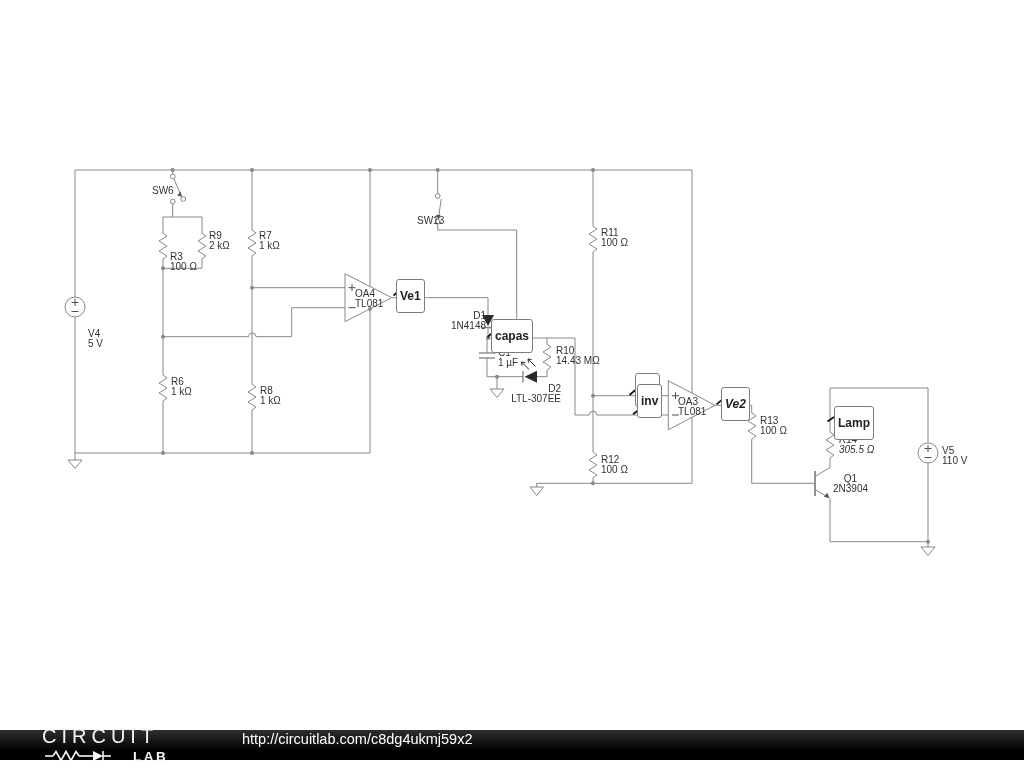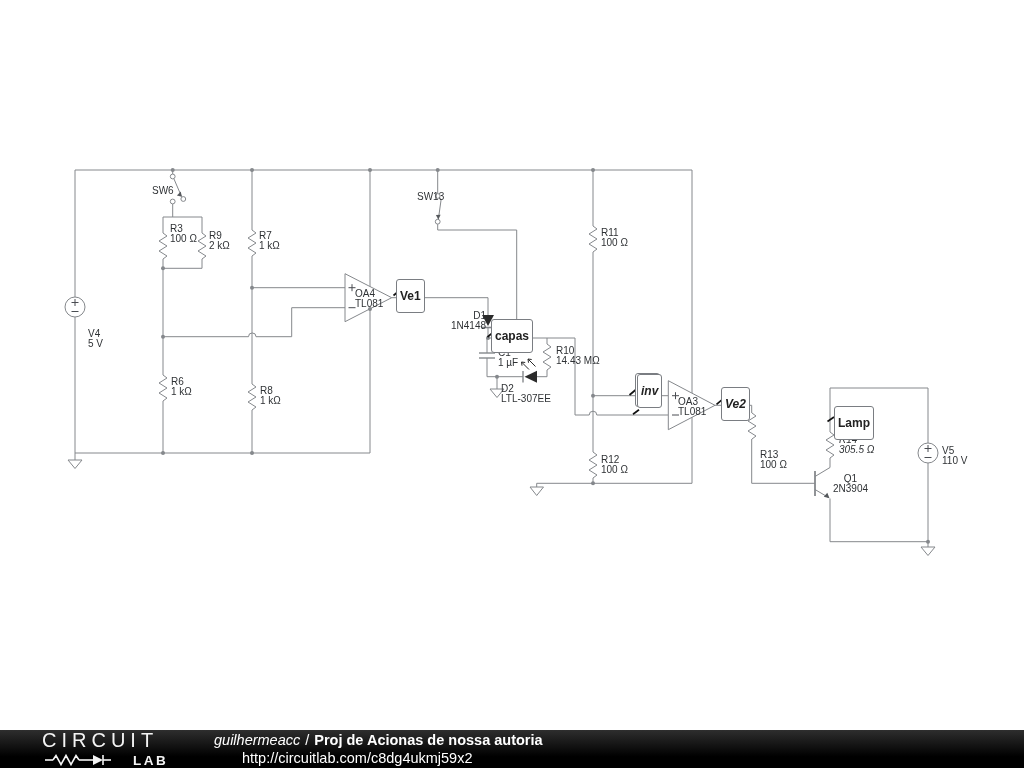--- a/index.html
+++ b/index.html
@@ -3,25 +3,25 @@
 <meta charset="utf-8">
 <style>
   html,body{margin:0;padding:0;background:#fff;}
   .stage{position:relative;width:1024px;height:768px;overflow:hidden;background:#fff;
          font-family:"Liberation Sans", sans-serif;}
   .canvas{position:absolute;left:0;top:0;width:1024px;height:730px;background:#fff;}
   .canvas svg{position:absolute;left:0;top:0;}
   .clabel{position:absolute;font-size:10px;line-height:10px;color:#2f3235;white-space:nowrap;}
   .clabel span{display:block;}
   .r{text-align:right;}
-  .c{text-align:left;}
+  .c{text-align:right;}
   .flag{position:absolute;font-size:12px;font-weight:bold;line-height:10px;color:#222;
         background:#fff;border:1px solid #7a7d82;border-radius:3px;padding:11px 3px;white-space:nowrap;}
-  .footer{position:absolute;left:0;top:730px;width:1024px;height:38px;
-          background:linear-gradient(#2e2e2e,#000 70%);color:#fff;display:flex;align-items:center;}
+  .footer{position:absolute;left:0;top:730px;width:1024px;height:30px;
+          background:linear-gradient(#2e2e2e,#000 70%);color:#fff;display:flex;}
   .logo{margin-left:42px;width:150px;display:flex;flex-direction:column;justify-content:center;}
   .logo-word{font-size:20px;letter-spacing:5px;color:#f4f4f4;line-height:18px;}
   .logo-row{display:flex;align-items:center;margin-top:4px;}
   .logo-row svg{display:block;}
   .logo-lab{font-size:13.5px;font-weight:bold;letter-spacing:2.5px;margin-left:3px;color:#f4f4f4;}
   .ftext{margin-left:22px;font-size:14.5px;line-height:18px;}
   .ftext .user{font-style:italic;}
   .ftext .sep{margin:0 5px;}
   .ftext .title{font-weight:bold;}
   .ftext .url{color:#fff;text-decoration:none;margin-left:28px;}
@@ -227,21 +227,21 @@
       </g>
     </svg>
 
     <div class="clabel" style="left:88px;top:296px;margin-top:33px;">
       <span>V4</span>
         <span>5 V</span>
       </div>
     <div class="clabel" style="left:152px;top:186px;">
       <span>SW6</span>
       </div>
-    <div class="clabel" style="left:170px;top:224px;">
+    <div class="clabel" style="left:170px;top:252px;">
       <span>R3</span>
         <span>100 Ω</span>
       </div>
     <div class="clabel" style="left:209px;top:231px;">
       <span>R9</span>
         <span>2 kΩ</span>
       </div>
     <div class="clabel" style="left:259px;top:231px;">
       <span>R7</span>
         <span>1 kΩ</span>
@@ -251,21 +251,21 @@
         <span>1 kΩ</span>
       </div>
     <div class="clabel" style="left:260px;top:386px;">
       <span>R8</span>
         <span>1 kΩ</span>
       </div>
     <div class="clabel" style="left:355px;top:289px;">
       <span>OA4</span>
         <span>TL081</span>
       </div>
-    <div class="clabel" style="left:417px;top:192px;">
+    <div class="clabel" style="left:417px;top:216px;">
       <span>SW13</span>
       </div>
     <div class="clabel r" style="left:444px;top:311px;width:42px;">
       <span>D1</span>
         <span>1N4148</span>
       </div>
     <div class="clabel" style="left:498px;top:348px;">
       <span>C1</span>
         <span>1 µF</span>
       </div>
@@ -282,41 +282,41 @@
         <span>100 Ω</span>
       </div>
     <div class="clabel" style="left:601px;top:455px;">
       <span>R12</span>
         <span>100 Ω</span>
       </div>
     <div class="clabel" style="left:678px;top:397px;">
       <span>OA3</span>
         <span>TL081</span>
       </div>
-    <div class="clabel" style="left:760px;top:416px;margin-top:34px;">
+    <div class="clabel" style="left:760px;top:416px;">
       <span>R13</span>
         <span>100 Ω</span>
       </div>
     <div class="clabel" style="left:839px;top:435px;font-style:italic;">
       <span>R14</span>
         <span>305.5 Ω</span>
       </div>
     <div class="clabel" style="left:833px;top:474px;text-align:center;">
       <span>Q1</span>
         <span>2N3904</span>
       </div>
     <div class="clabel" style="left:942px;top:446px;">
       <span>V5</span>
         <span>110 V</span>
       </div>
 
     <div class="flag" style="left:396px;top:279px;">Ve1</div>
     <div class="flag" style="left:491px;top:319px;">capas</div>
     <div class="flag" style="left:635px;top:373px;">nív</div>
-    <div class="flag" style="left:637px;top:374px;font-style:italic;">inv</div>
+    <div class="flag" style="left:637px;top:384px;">inv</div>
     <div class="flag" style="left:721px;top:387px;font-style:italic;">Ve2</div>
     <div class="flag" style="left:834px;top:406px;">Lamp</div>
   </div>
 
   <div class="footer">
     <div class="logo">
       <div class="logo-word">CIRCUIT</div>
       <div class="logo-row">
         <svg width="88" height="14" viewBox="0 0 82 14">
           <g stroke="#f4f4f4" stroke-width="1.6" fill="none">
@@ -325,17 +325,16 @@
             <line x1="34" y1="7" x2="48" y2="7"></line>
             <line x1="58" y1="2" x2="58" y2="12"></line>
             <line x1="58" y1="7" x2="66" y2="7"></line>
           </g>
           <polygon points="48,2 48,12 58,7" fill="#f4f4f4"></polygon>
         </svg>
         <span class="logo-lab">LAB</span>
       </div>
     </div>
     <div class="ftext">
-      <div><span class="user">guilhermeacc</span><span class="sep">/</span><span class="title">Proj de Acionas de nossa autoria</span></div>
       <div><a class="url" href="#">http://circuitlab.com/c8dg4ukmj59x2</a></div>
     </div>
   </div>
 </div>
 
 </body></html>

